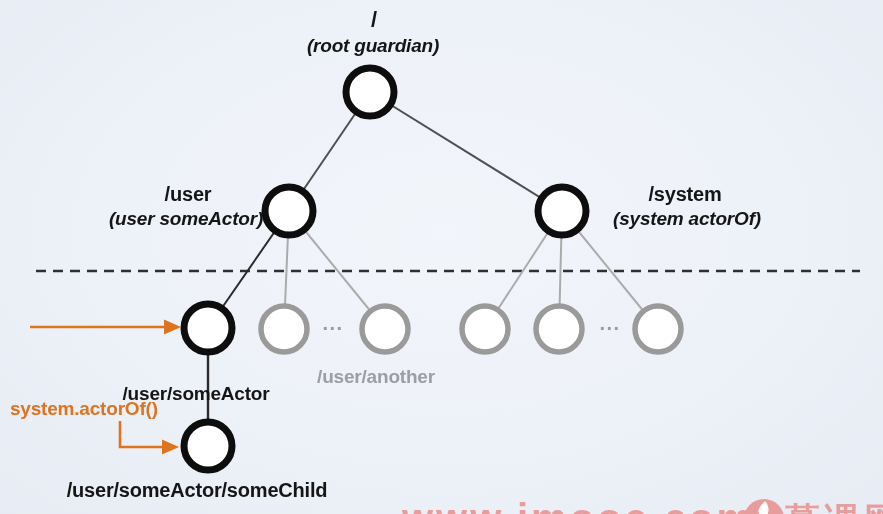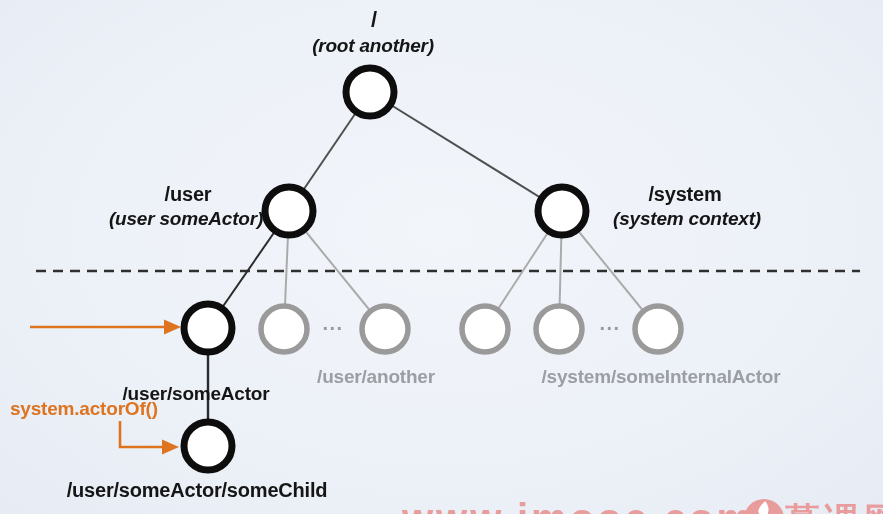--- a/index.html
+++ b/index.html
@@ -88,31 +88,30 @@
       <polygon points="162,439.5 179,447 162,454.5" fill="#de7320"></polygon>
     </g>
 
     <g>
       <circle cx="764" cy="519" r="20" fill="#e89c9c"></circle>
       <path d="M765,501 C757,509 755,515 766,517 C770,511 769,506 765,501 Z" fill="#ffffff"></path>
     </g>
   </svg>
 
   <div class="lbl center" style="left:374px;top:8px;font-size:22px;">/</div>
-  <div class="lbl center caption" style="left:373px;top:36px;font-size:19px;">(root another)</div>
+  <div class="lbl center caption" style="left:373px;top:36px;font-size:19px;">(root guardian)</div>
 
   <div class="lbl center" style="left:188px;top:183px;font-size:20px;">/user</div>
   <div class="lbl center caption" style="left:186px;top:209px;font-size:19px;">(user someActor)</div>
 
   <div class="lbl center" style="left:685px;top:183px;font-size:20px;">/system</div>
-  <div class="lbl center caption" style="left:687px;top:209px;font-size:19px;">(system context)</div>
+  <div class="lbl center caption" style="left:687px;top:209px;font-size:19px;">(system actorOf)</div>
 
   <div class="lbl center" style="left:196px;top:367px;font-size:19px;margin-top:17px;">/user/someActor</div>
   <div class="lbl center gray" style="left:376px;top:367px;font-size:19px;">/user/another</div>
-  <div class="lbl center gray" style="left:661px;top:367px;font-size:19px;">/system/someInternalActor</div>
   <div class="lbl center" style="left:197px;top:479px;font-size:20px;text-align:right;">/user/someActor/someChild</div>
 
   <div class="dots" style="left:333px;top:312px;">...</div>
   <div class="dots" style="left:610px;top:312px;">...</div>
 
   <div class="lbl orange" style="left:10px;top:399px;font-size:19px;">system.actorOf()</div>
 
   <div class="wm-site">www.imooc.com</div>
   <div class="wm-brand">慕课网</div>
 

